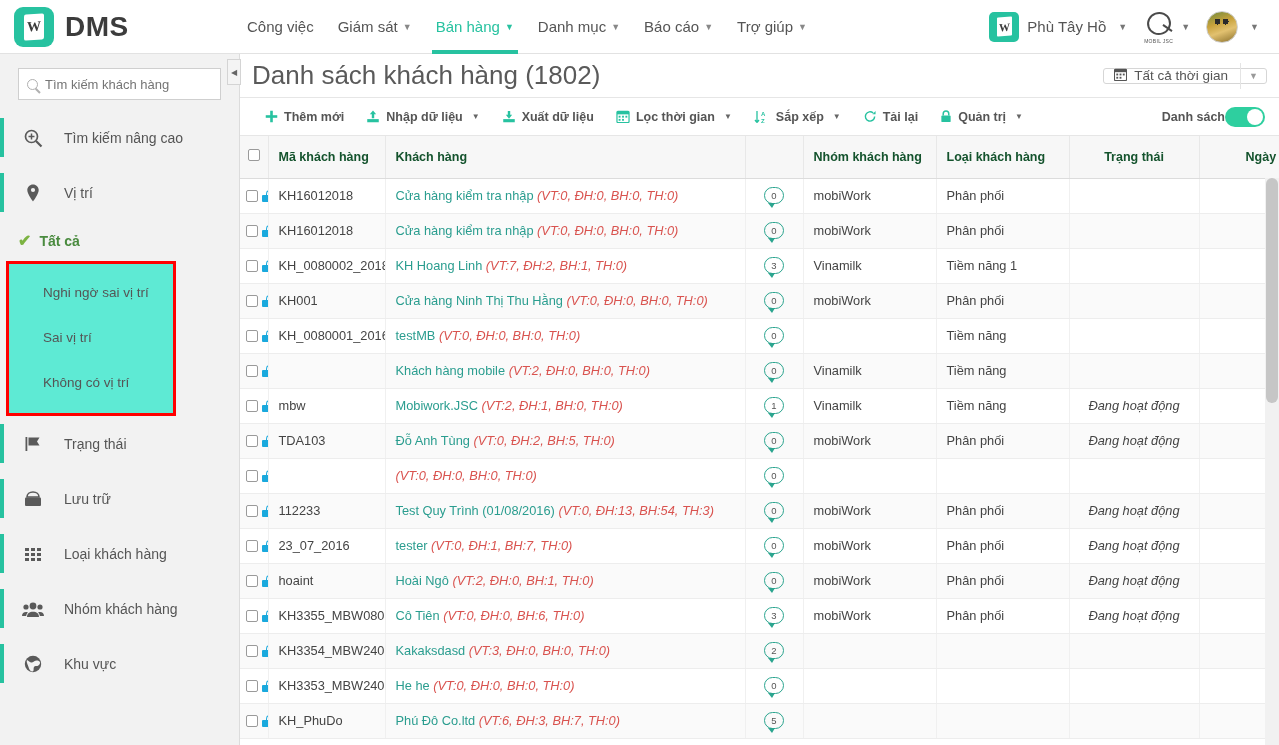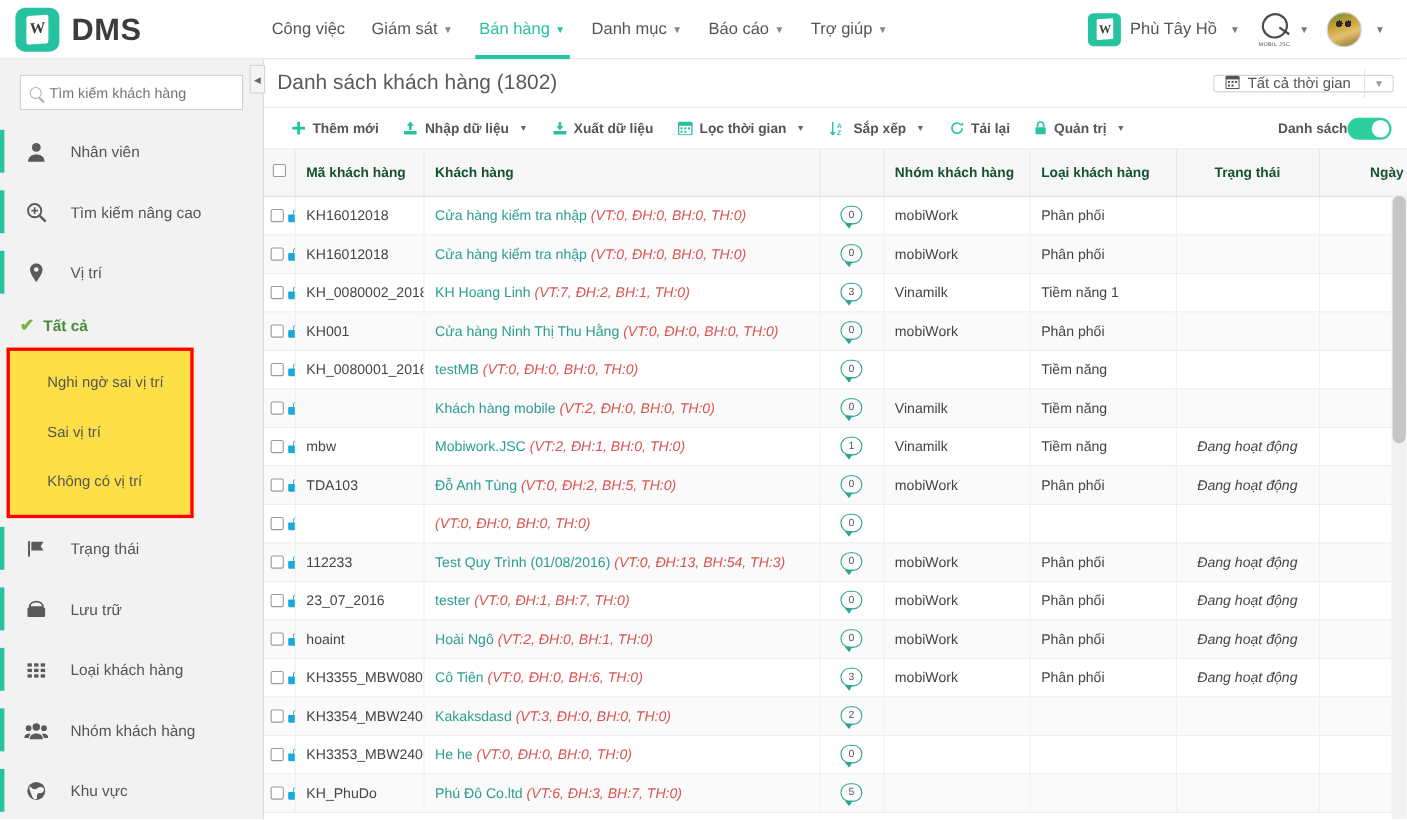--- a/index.html
+++ b/index.html
@@ -88,34 +88,34 @@
     position:relative; color:#555; font-size:14px;
   }
   .side-item .accent{ position:absolute;left:0;top:8px;bottom:8px;width:4px;background:#27c2a0;}
   .side-ico{ width:22px;height:22px;flex:0 0 auto;display:flex;align-items:center;justify-content:center;color:#5a5a5a;}
   .side-label{ white-space:nowrap; }
   .side-item.compact{ height:41px; }
   .side-item.compact .side-label{ color:#4a8b3f; font-weight:bold;}
   .check-ico{ color:#7cb342; font-size:16px; font-weight:bold;}
   .sub-box{
     border:3px solid #ff0000; margin:0 0 0 6px; width:170px;
-    background:#fde047; padding:6px 0 8px 0;
+    background:#5eead4; padding:6px 0 8px 0;
   }
   .sub-item{ height:45px;display:flex;align-items:center;padding-left:34px;font-size:13.5px;color:#555;cursor:pointer;}
   
   .main{ width:1039px; height:691px; background:#fff; position:relative; }
   .collapse-tab{
     position:absolute; left:-13px; top:5px; width:14px;height:26px;background:#f4f4f4;
     border:1px solid #d4d4d4; display:flex;align-items:center;justify-content:center;
     font-size:8px;color:#666;cursor:pointer; z-index:5;
   }
   .page-head{
     height:44px;display:flex;align-items:center;border-bottom:1px solid #e6e6e6;padding:0 12px 0 12px;
   }
-  .page-title{ font-size:19px;color:#5a5a5a; }
+  .page-title{ font-size:26px;color:#5a5a5a; }
   .timefilter{
     margin-left:auto;display:flex;align-items:center;border:1px solid #d6d6d6;height:16px;border-radius:3px;
     background:#fff;cursor:pointer;
   }
   .timefilter .cal{ margin:0 7px 0 10px; font-size:13px;color:#555;}
   .timefilter .tf-label{ font-size:13.5px;color:#555;padding-right:12px;}
   .timefilter .tf-caret{ width:26px;height:26px;border-left:1px solid #e4e4e4;display:flex;align-items:center;justify-content:center;color:#999;font-size:9px;}
   .toolbar{
     height:38px;display:flex;align-items:center;border-bottom:1px solid #e6e6e6;padding-left:14px;gap:0;
   }
@@ -233,30 +233,20 @@
 <div class="body">
 
   <div class="sidebar">
     <div class="side-search-wrap">
       <div class="side-search">
         <span class="mag"></span>
         <input type="text" placeholder="Tìm kiếm khách hàng" style="">
       </div>
     </div>
 
-    <div class="side-item">
-      <span class="accent"></span>
-      <span class="side-ico">
-        <svg width="20" height="20" viewBox="0 0 20 20">
-            <circle cx="10" cy="6" r="4" fill="#5a5a5a"></circle>
-            <path d="M2.5 19c0-4.2 3.4-6.5 7.5-6.5s7.5 2.3 7.5 6.5z" fill="#5a5a5a"></path>
-          </svg>
-      </span>
-      <span class="side-label">Nhân viên</span>
-    </div>
 
     <div class="side-item">
       <span class="accent"></span>
       <span class="side-ico">
         <svg width="20" height="20" viewBox="0 0 20 20">
             <circle cx="8.5" cy="8.5" r="6" fill="none" stroke="#5a5a5a" stroke-width="1.7"></circle>
             <line x1="5.5" y1="8.5" x2="11.5" y2="8.5" stroke="#5a5a5a" stroke-width="1.5"></line>
             <line x1="8.5" y1="5.5" x2="8.5" y2="11.5" stroke="#5a5a5a" stroke-width="1.5"></line>
             <line x1="13" y1="13" x2="18.5" y2="18.5" stroke="#5a5a5a" stroke-width="2.2"></line>
           </svg>

